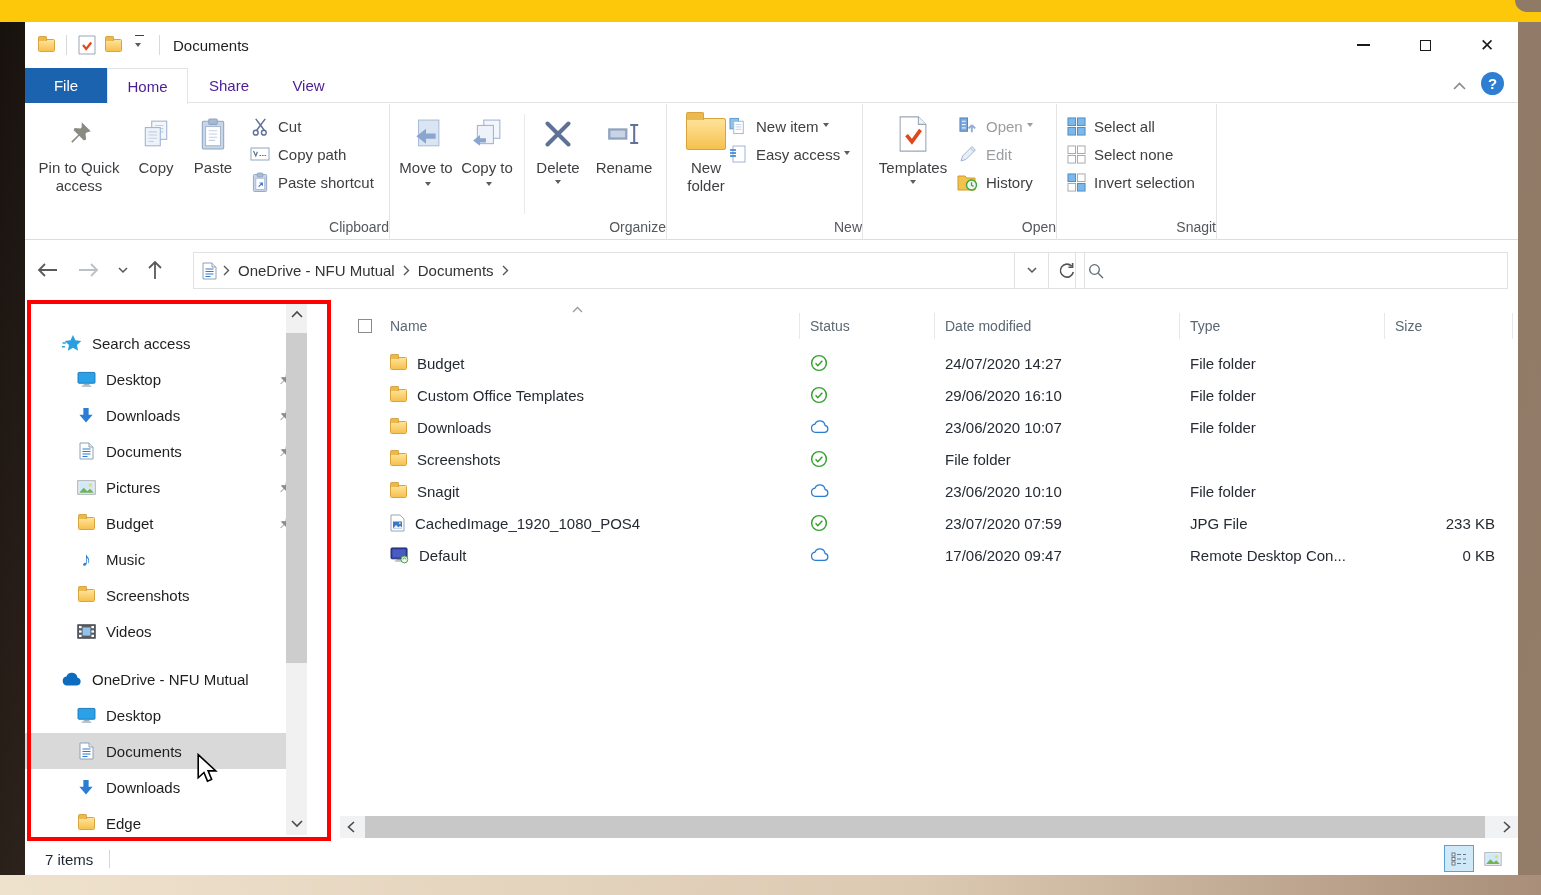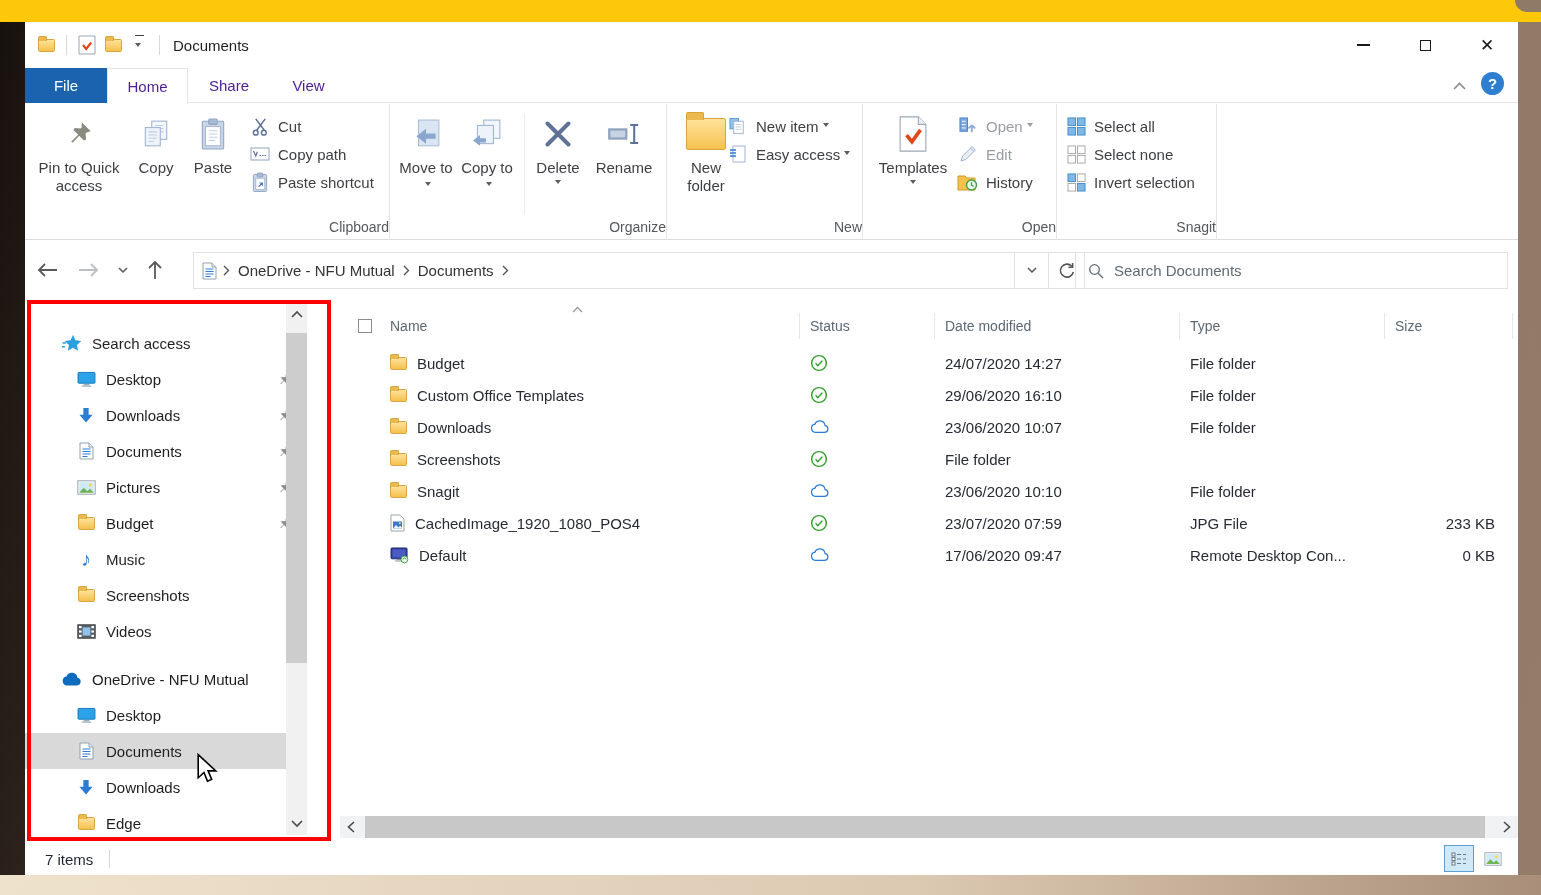--- a/index.html
+++ b/index.html
@@ -457,21 +457,20 @@
       <svg width="18" height="18" viewBox="0 0 18 18">
           <path d="M15.3 10a6.5 6.5 0 1 1-1.6-5.8" fill="none" stroke="#555" stroke-width="1.6"></path>
           <path d="M14.6 1v4.2h-4.2" fill="none" stroke="#555" stroke-width="1.6"></path>
         </svg>
     </div>
     <div class="search-box">
       <svg width="16" height="16" viewBox="0 0 16 16">
           <circle cx="6.5" cy="6.5" r="4.8" fill="none" stroke="#5f6a75" stroke-width="1.3"></circle>
           <path d="M10.2 10.2L15 15" stroke="#5f6a75" stroke-width="1.3"></path>
         </svg>
-      <input type="text" placeholder="Search Documents" style="">
     </div>
   </div>
 
   <div class="main">
 
     <div class="sidebar">
       <div class="sb-list">
         <div class="si lv0">
           <span class="ic">
             <svg width="21" height="19" viewBox="0 0 22 20">

